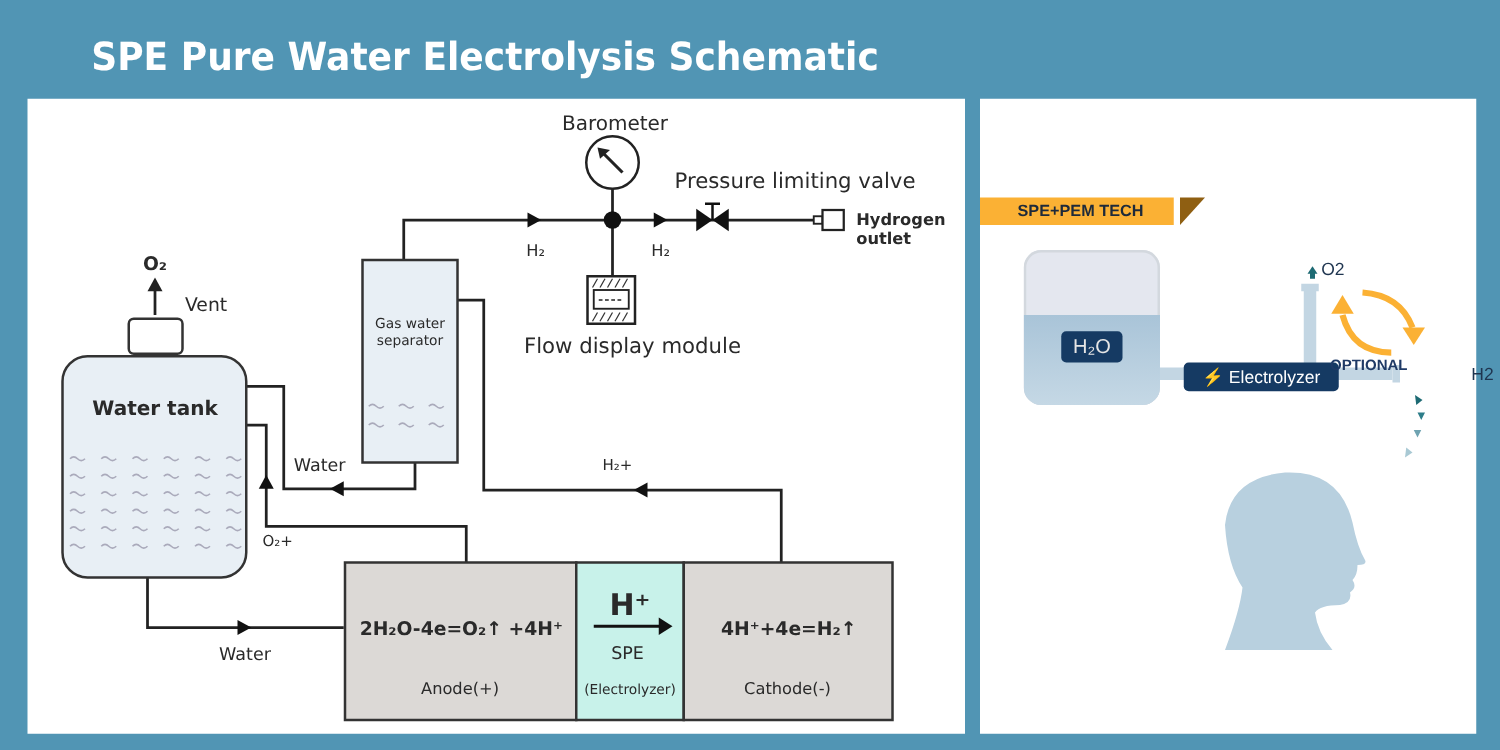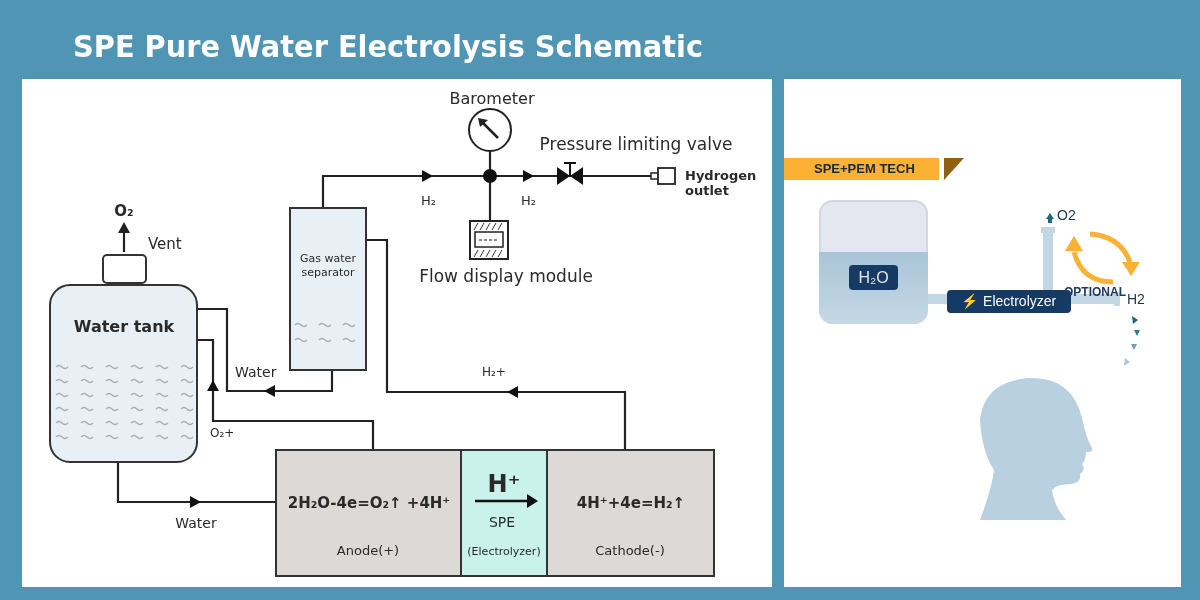--- a/index.html
+++ b/index.html
@@ -201,14 +201,14 @@
 </svg>
 
 <div class="badge">SPE+PEM TECH</div>
 <div class="badge-tail"></div>
 <div class="h2o-tank">
     <div class="h2o-water"></div>
   </div>
 <div class="h2o-label">H₂O</div>
 <div class="electro">⚡ Electrolyzer</div>
 <div class="gas" style="left:1057px;top:207px;text-align:center;">O2</div>
-<div class="gas" style="left:1127px;top:291px;">H2</div>
+<div class="gas" style="left:1177px;top:291px;">H2</div>
 <div class="optional">OPTIONAL</div>
 
 </body></html>

